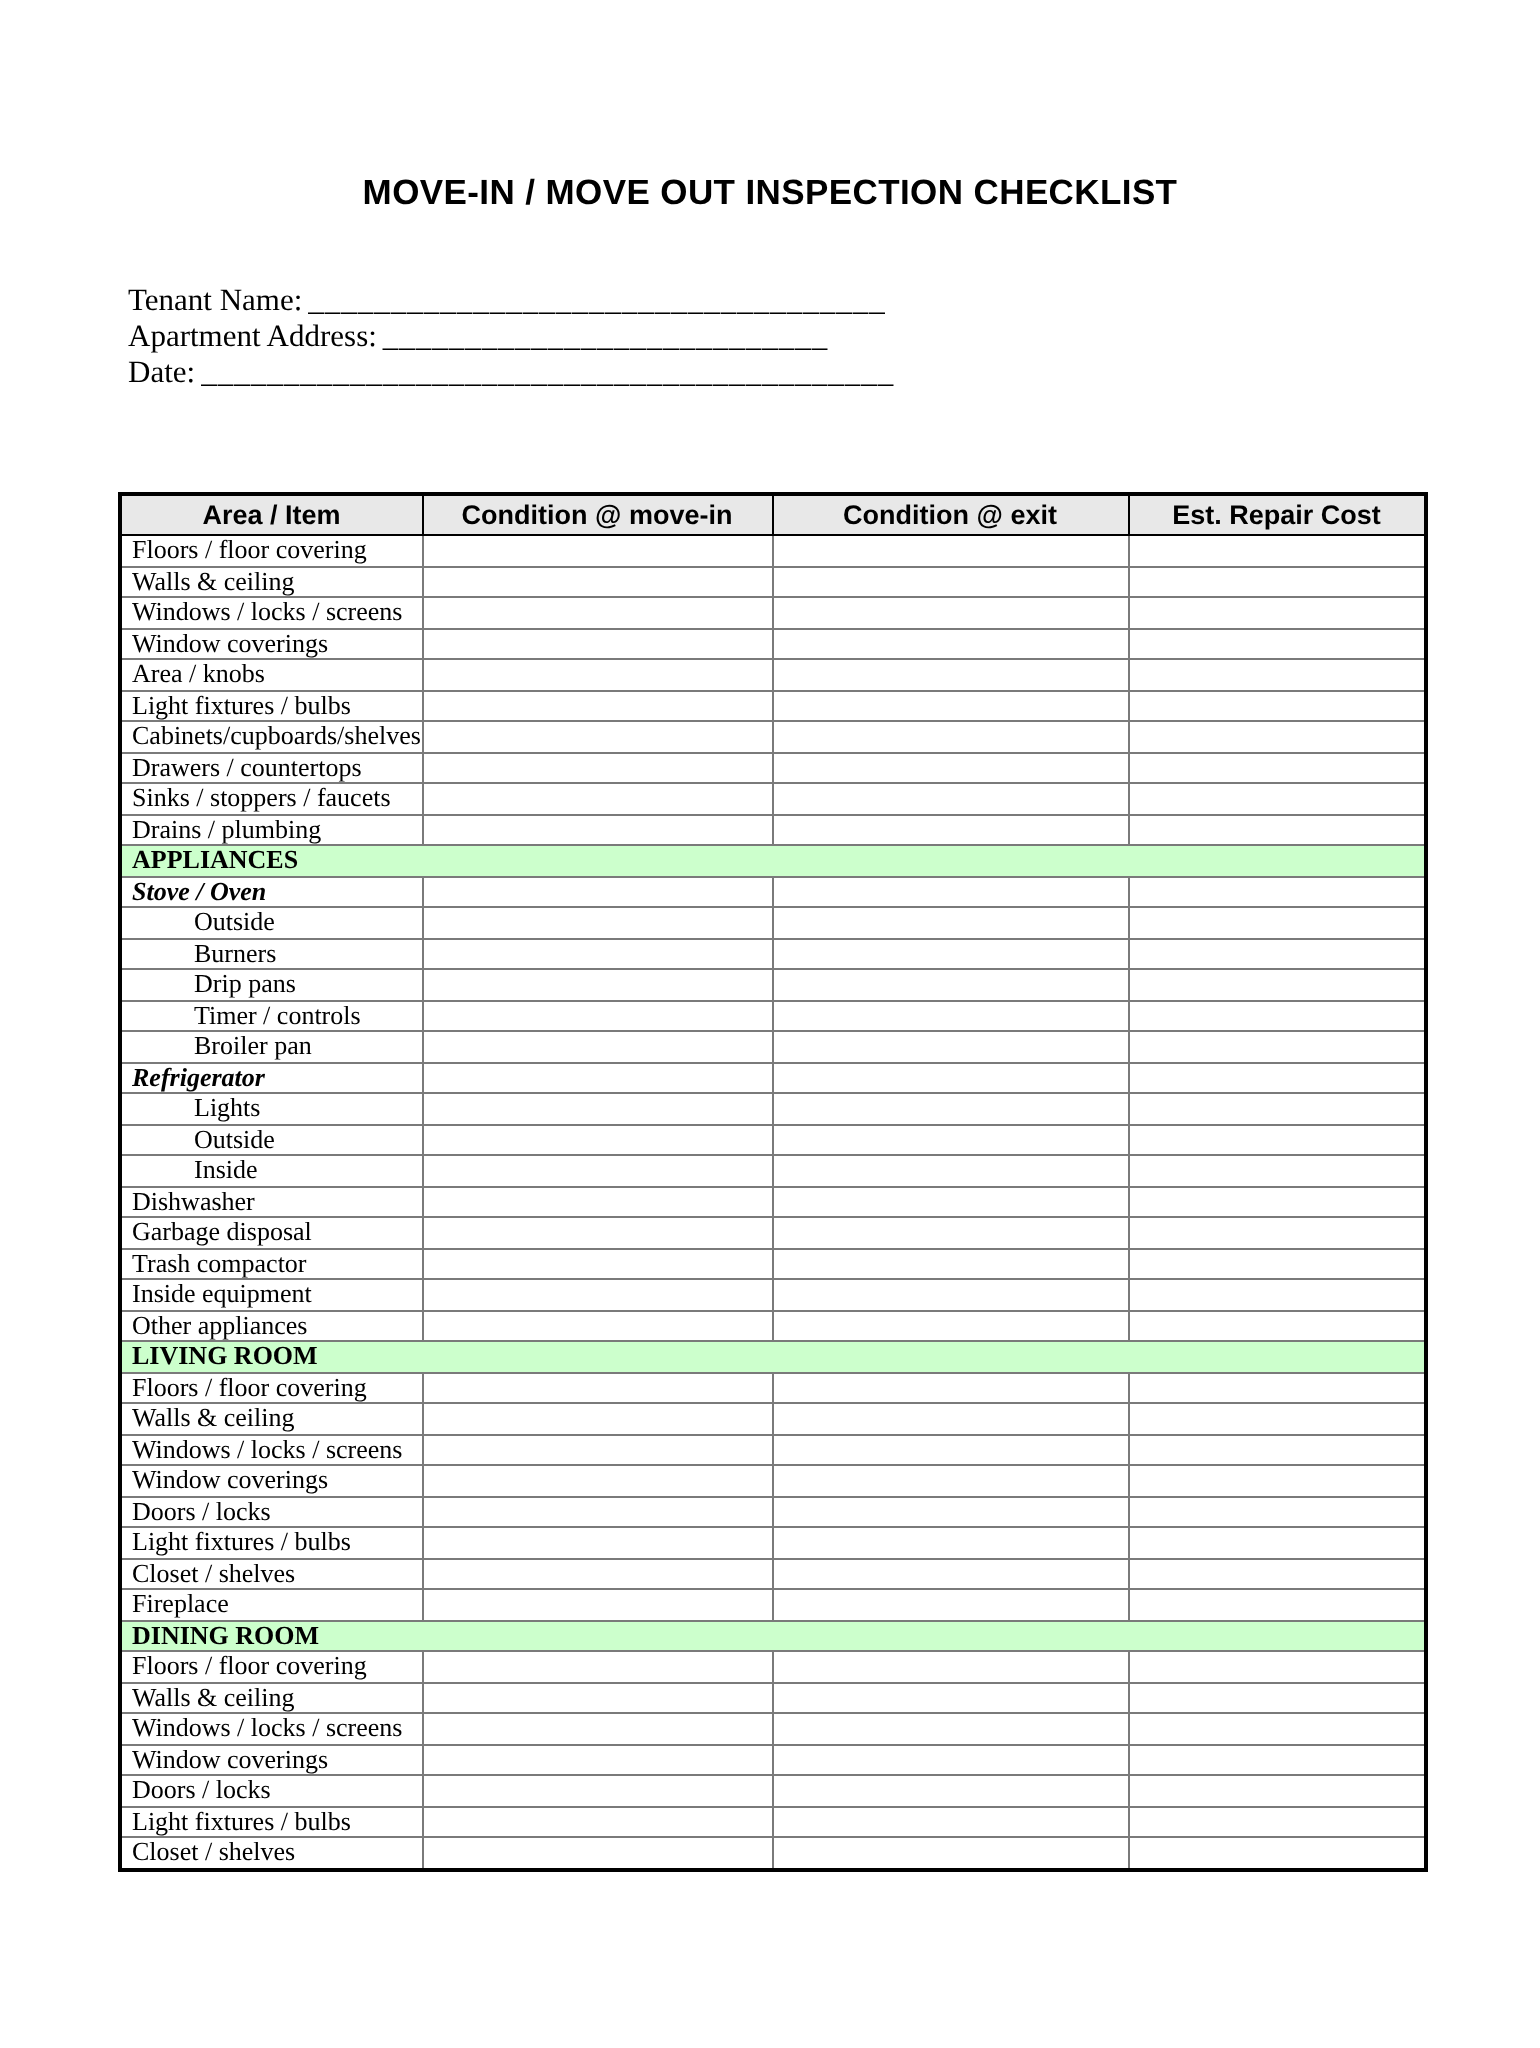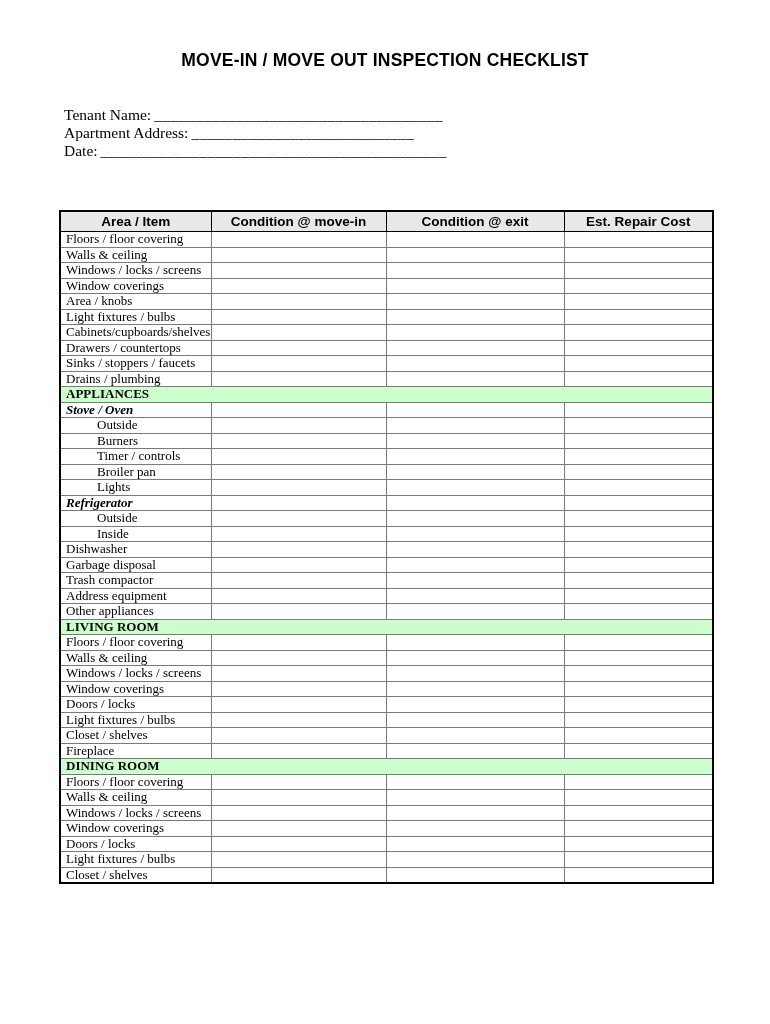--- a/index.html
+++ b/index.html
@@ -11,20 +11,21 @@
   }
   .page { position: relative; width: 770px; height: 1024px; }
 
   .doc-title {
     padding-top: 50px;
     text-align: center;
     font-family: "Liberation Sans", sans-serif;
     font-weight: bold;
     font-size: 17.5px;
     letter-spacing: 0.2px;
+    margin-top: 36px;
   }
 
   .form-fields {
     margin: 35px 0 0 64px;
     font-size: 15.5px;
     line-height: 18px;
   }
   .field { white-space: nowrap; }
   .field .line { margin-left: 3px; letter-spacing: 0.5px; }
 
@@ -182,44 +183,50 @@
             <td class="fill"></td>
             <td class="fill"></td>
           </tr>
           <tr>
             <td class="item subitem">Burners</td>
             <td class="fill"></td>
             <td class="fill"></td>
             <td class="fill"></td>
           </tr>
           <tr>
+            <td class="item subitem">Drip pans</td>
+            <td class="fill"></td>
+            <td class="fill"></td>
+            <td class="fill"></td>
+          </tr>
+          <tr>
             <td class="item subitem">Timer / controls</td>
             <td class="fill"></td>
             <td class="fill"></td>
             <td class="fill"></td>
           </tr>
           <tr>
             <td class="item subitem">Broiler pan</td>
             <td class="fill"></td>
             <td class="fill"></td>
             <td class="fill"></td>
           </tr>
           <tr>
+            <td class="item subhead">Refrigerator</td>
+            <td class="fill"></td>
+            <td class="fill"></td>
+            <td class="fill"></td>
+          </tr>
+          <tr>
             <td class="item subitem">Lights</td>
             <td class="fill"></td>
             <td class="fill"></td>
             <td class="fill"></td>
           </tr>
           <tr>
-            <td class="item subhead">Refrigerator</td>
-            <td class="fill"></td>
-            <td class="fill"></td>
-            <td class="fill"></td>
-          </tr>
-          <tr>
             <td class="item subitem">Outside</td>
             <td class="fill"></td>
             <td class="fill"></td>
             <td class="fill"></td>
           </tr>
           <tr>
             <td class="item subitem">Inside</td>
             <td class="fill"></td>
             <td class="fill"></td>
             <td class="fill"></td>
@@ -236,21 +243,21 @@
             <td class="fill"></td>
             <td class="fill"></td>
           </tr>
           <tr>
             <td class="item">Trash compactor</td>
             <td class="fill"></td>
             <td class="fill"></td>
             <td class="fill"></td>
           </tr>
           <tr>
-            <td class="item">Address equipment</td>
+            <td class="item">Inside equipment</td>
             <td class="fill"></td>
             <td class="fill"></td>
             <td class="fill"></td>
           </tr>
           <tr>
             <td class="item">Other appliances</td>
             <td class="fill"></td>
             <td class="fill"></td>
             <td class="fill"></td>
           </tr>

